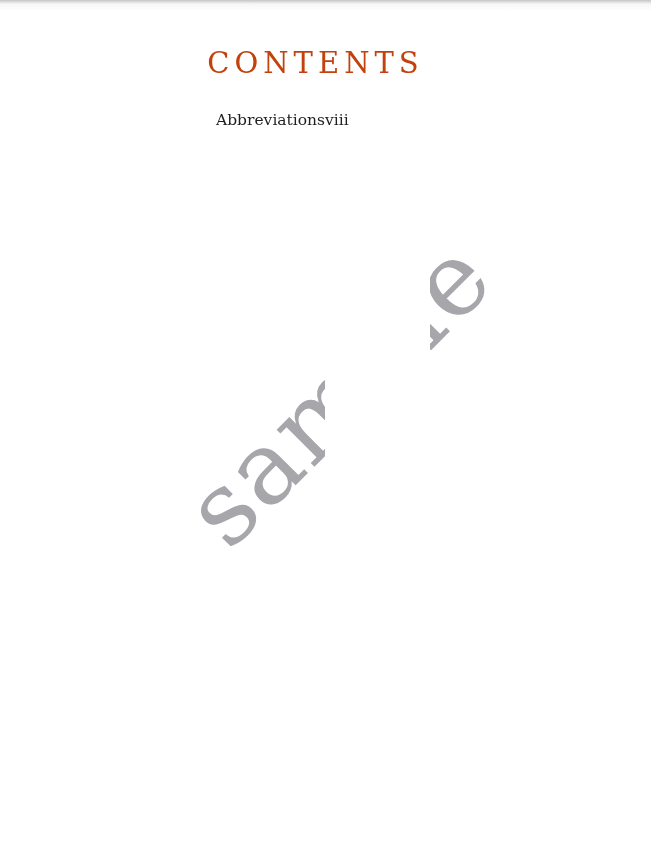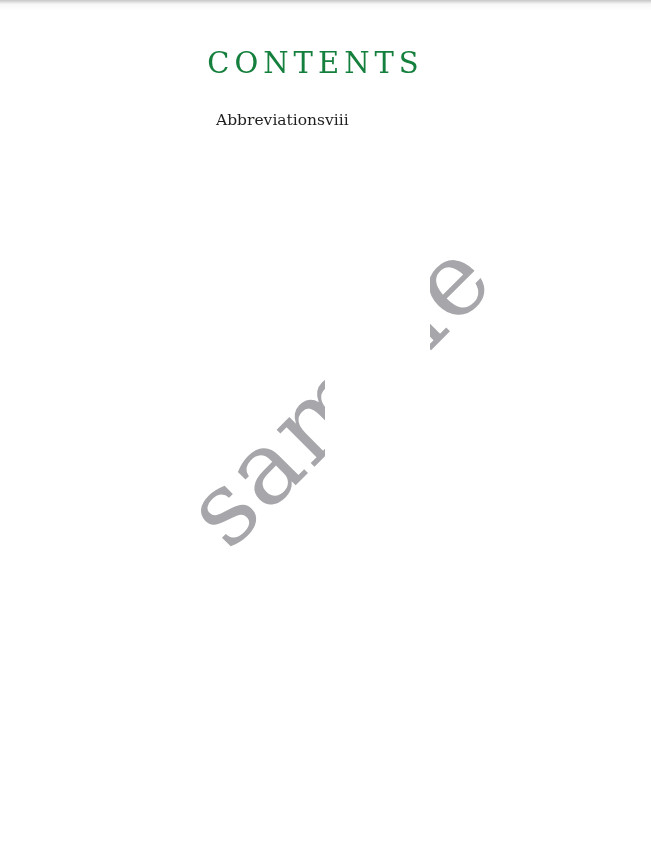--- a/index.html
+++ b/index.html
@@ -31,21 +31,21 @@
   .content {
     position:absolute; left:118px; top:0;
     width:395px; z-index:1;
   }
   h1.title {
     margin:46px 0 0 0;
     font-weight:normal;
     font-size:29px;
     letter-spacing:5px;
     text-align:center;
-    color:#15803d;
+    color:#c2410c;
   }
   .front-matter {
     margin:30px 0 14px 98px;
     width:214px;
   }
   .fm-row {
     display:flex; justify-content:space-between;
     font-size:15.5px; line-height:21.7px;
   }
 </style>

